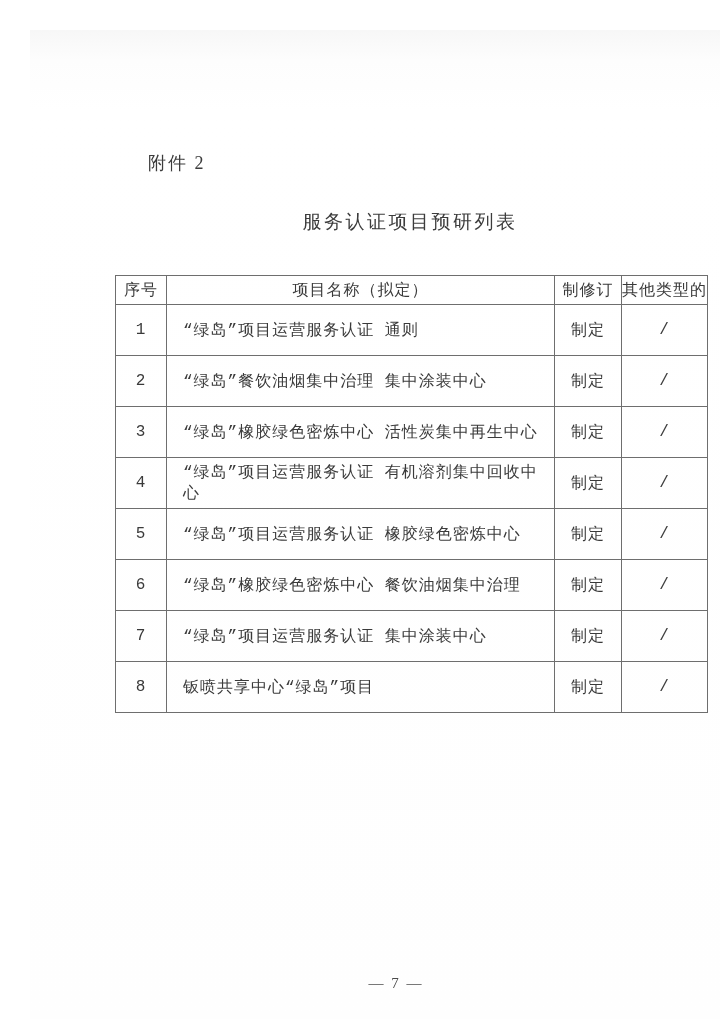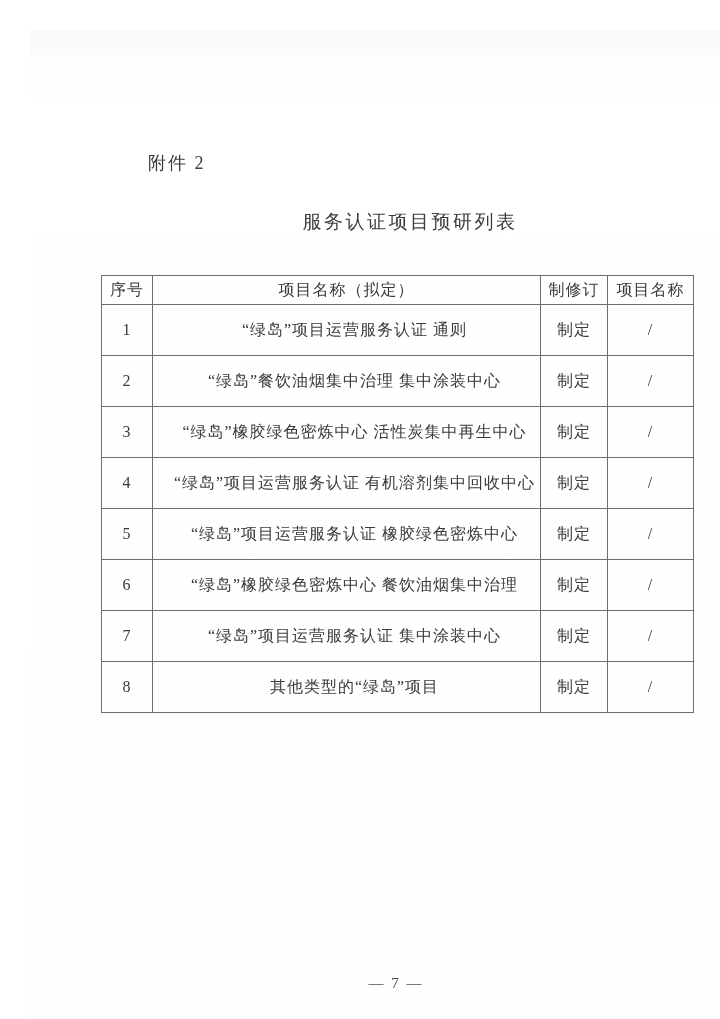--- a/index.html
+++ b/index.html
@@ -30,23 +30,24 @@
     left: 0;
     width: 740px;
     text-align: center;
     font-size: 19px;
     font-weight: 400;
     letter-spacing: 2.5px;
     color: #3c3c3c;
   }
   .table-wrap {
     position: absolute;
-    left: 51px;
+    left: 65px;
     top: 225px;
     width: 592px;
+    font-family: Liberation Mono, monospace;
   }
   table {
     border-collapse: collapse;
     width: 100%;
     table-layout: fixed;
   }
   col.c-seq      { width: 51px; }
   col.c-name     { width: 388px; }
   col.c-revision { width: 67px; }
   col.c-cycle    { width: 86px; }
@@ -54,21 +55,21 @@
     border: 1px solid #6e6e6e;
     font-weight: normal;
     font-size: 16px;
     color: #3a3a3a;
     letter-spacing: 1px;
     vertical-align: middle;
   }
   thead th { height: 29px; text-align: center; }
   tbody td { height: 51px; text-align: center; }
   tbody td.name-cell {
-    text-align: center;
+    text-align: left;
     padding-left: 16px;
     padding-right: 0;
   }
   .page-number {
     position: absolute;
     top: 935px;
     left: 0;
     width: 712px;
     text-align: center;
     font-size: 15px;
@@ -91,21 +92,21 @@
         <col class="c-seq">
           <col class="c-name">
           <col class="c-revision">
           <col class="c-cycle">
       </colgroup>
       <thead>
         <tr>
           <th>序号</th>
           <th>项目名称（拟定）</th>
           <th>制修订</th>
-          <th>项目名称</th>
+          <th>其他类型的</th>
         </tr>
       </thead>
       <tbody>
         <tr>
           <td>1</td>
           <td class="name-cell">“绿岛”项目运营服务认证 通则</td>
           <td>制定</td>
           <td>/</td>
         </tr>
         <tr>
@@ -139,21 +140,21 @@
           <td>/</td>
         </tr>
         <tr>
           <td>7</td>
           <td class="name-cell">“绿岛”项目运营服务认证 集中涂装中心</td>
           <td>制定</td>
           <td>/</td>
         </tr>
         <tr>
           <td>8</td>
-          <td class="name-cell">其他类型的“绿岛”项目</td>
+          <td class="name-cell">钣喷共享中心“绿岛”项目</td>
           <td>制定</td>
           <td>/</td>
         </tr>
       </tbody>
     </table>
   </div>
 
   <div class="page-number">— 7 —</div>
 
 </div>

